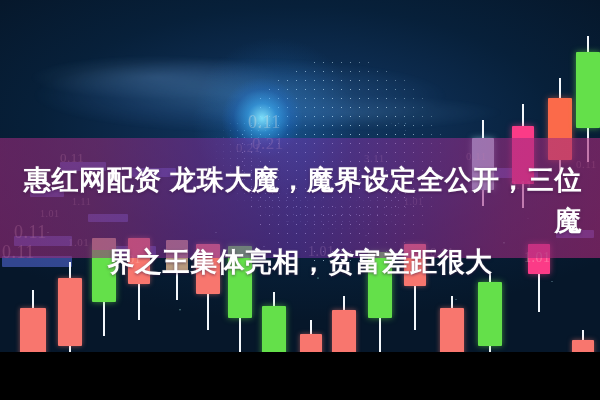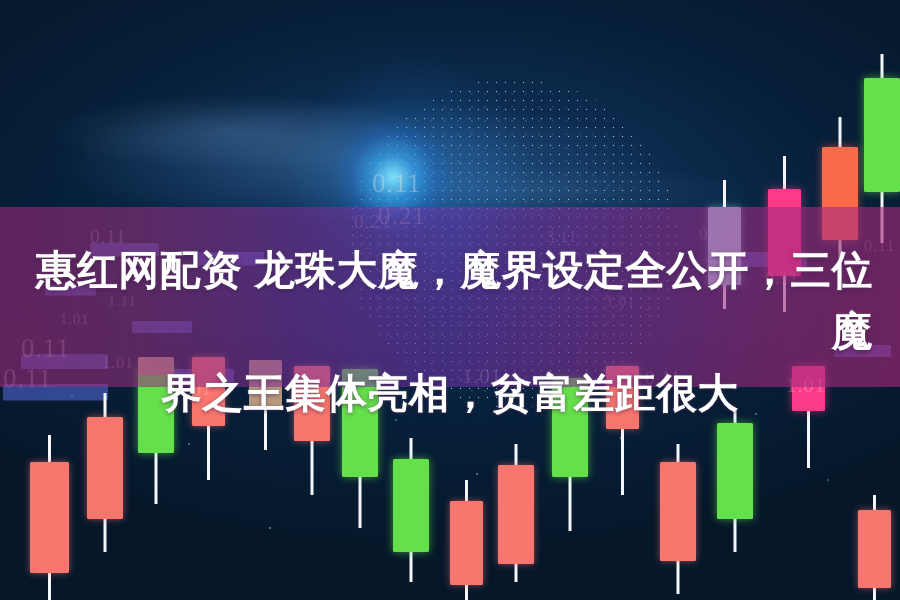--- a/index.html
+++ b/index.html
@@ -4,21 +4,21 @@
 <title>惠红网配资</title>
 <style>
   html, body {
     margin: 0;
     padding: 0;
     background: #000;
   }
   #stage {
     position: relative;
     width: 600px;
-    height: 400px;
+    height: 352px;
     overflow: hidden;
     font-family: "Liberation Sans", "DejaVu Sans", sans-serif;
     background: #a16207;
     user-select: none;
   }
 
   
   .layer { position: absolute; inset: 0; }
 
   

